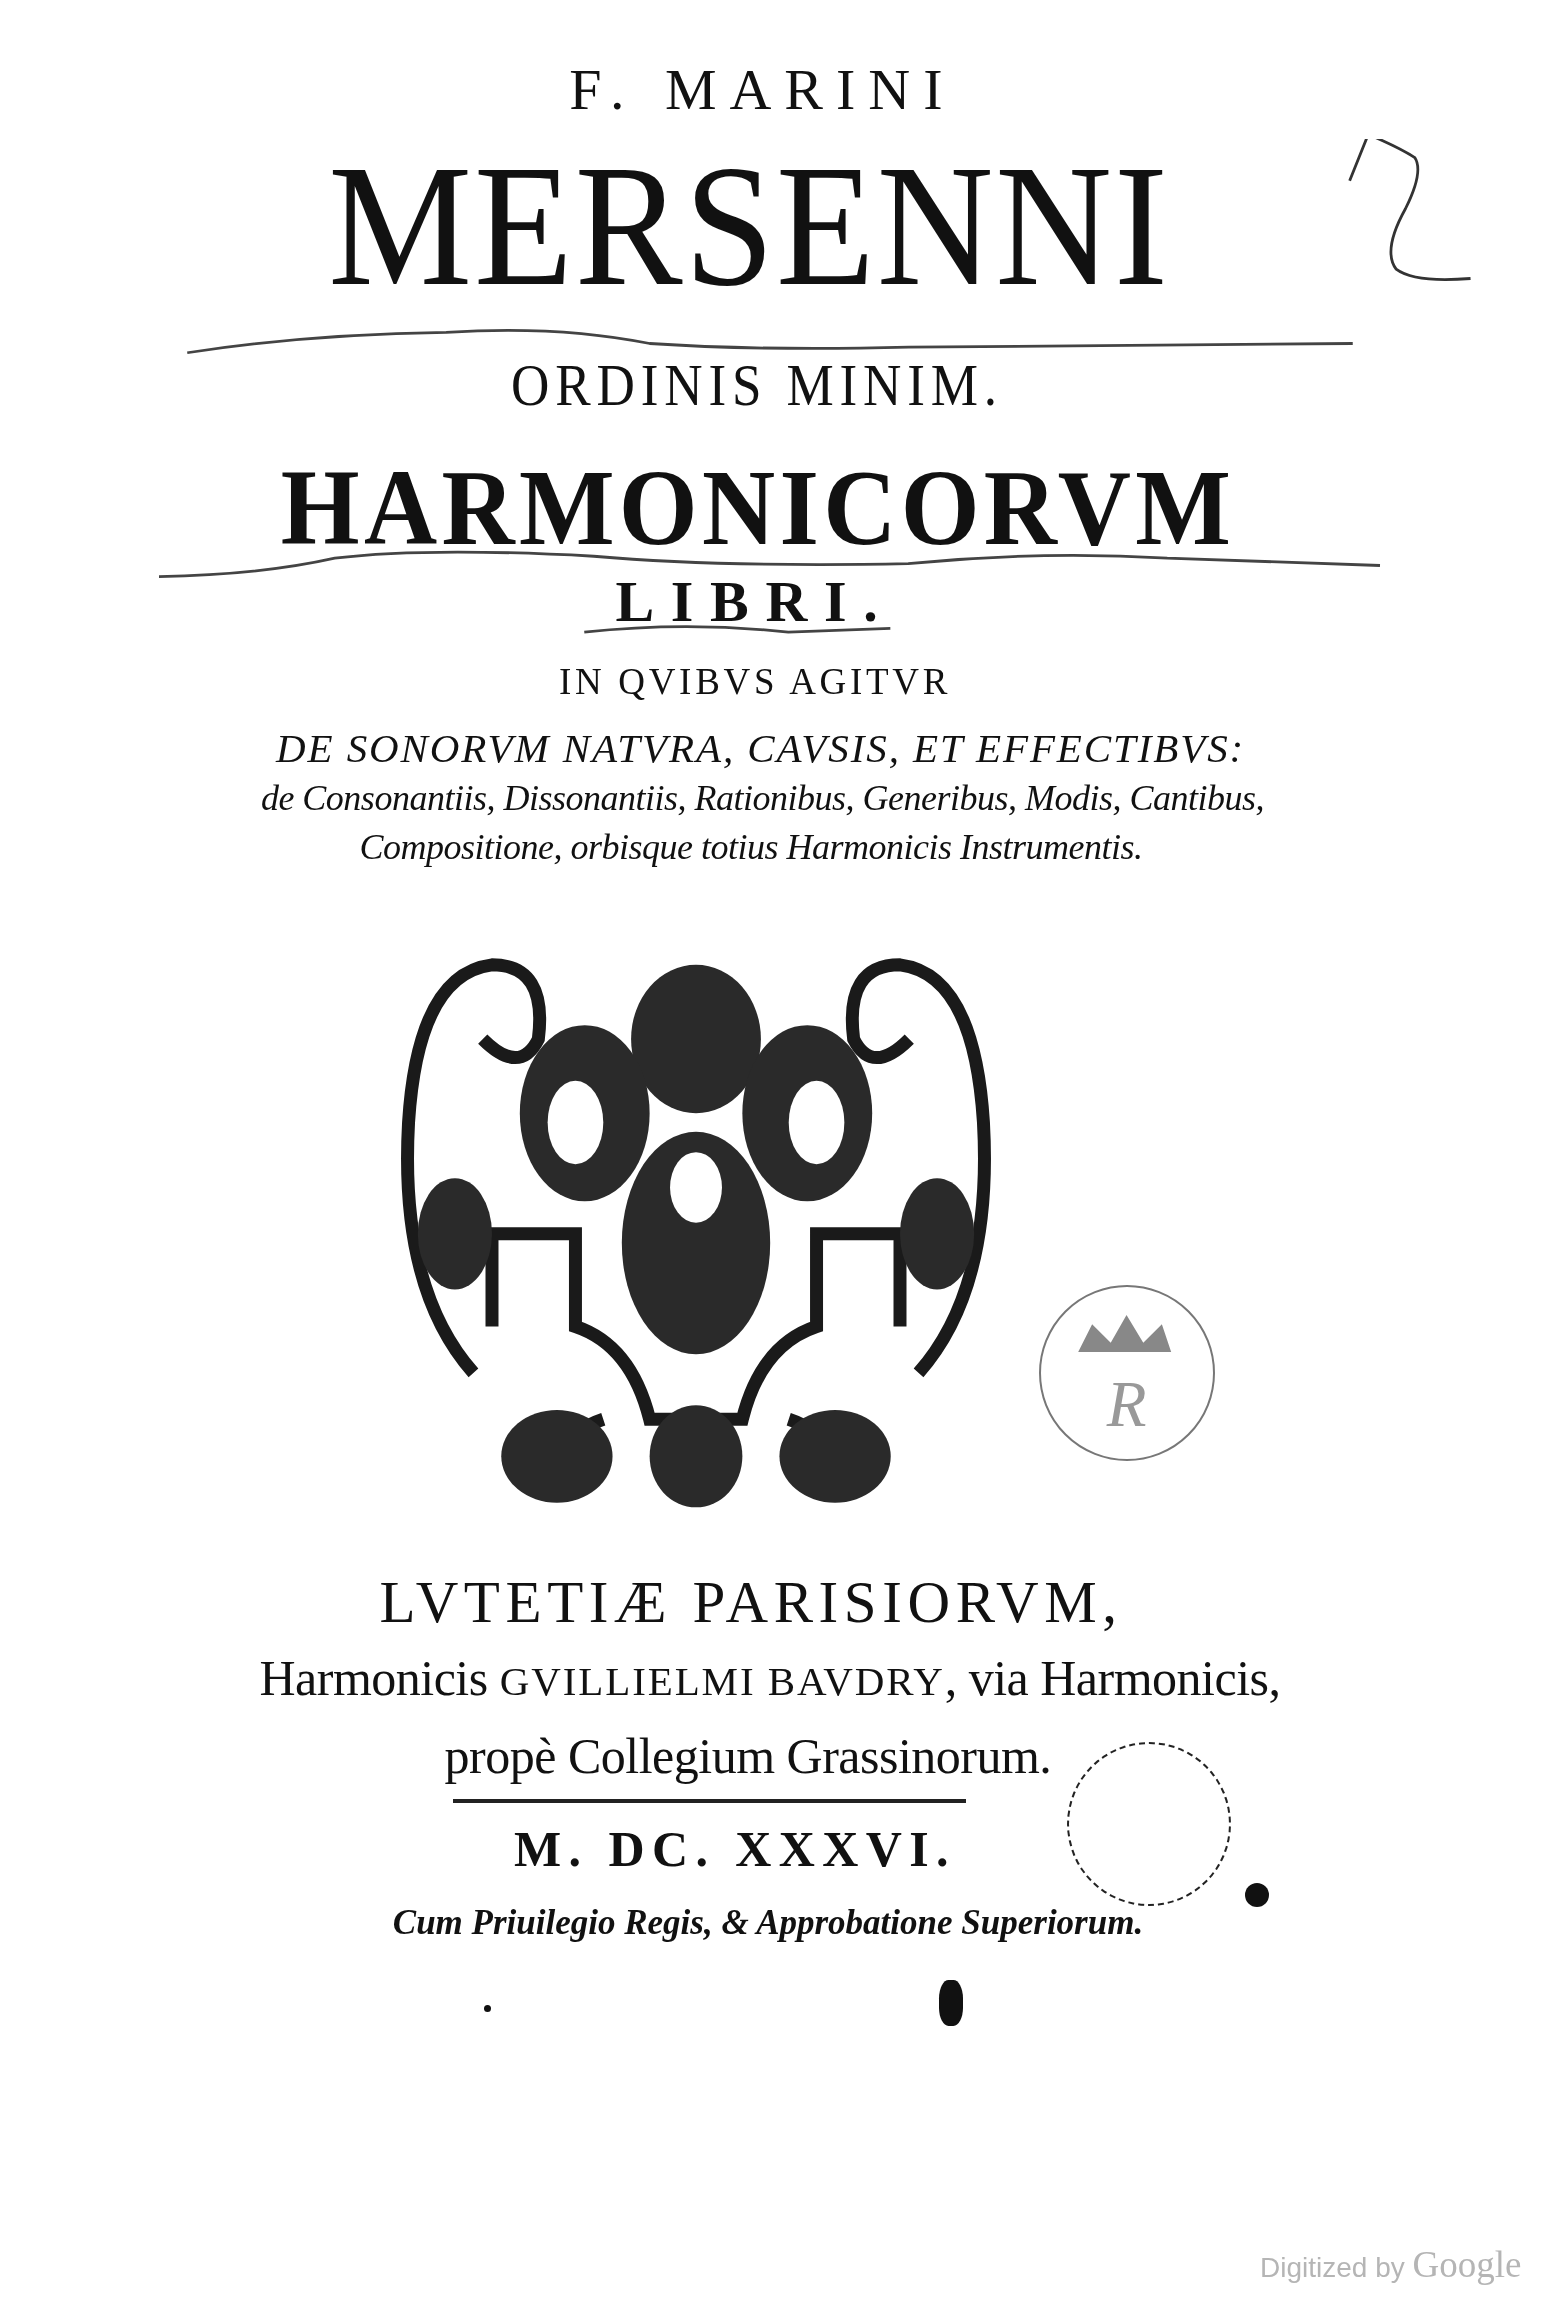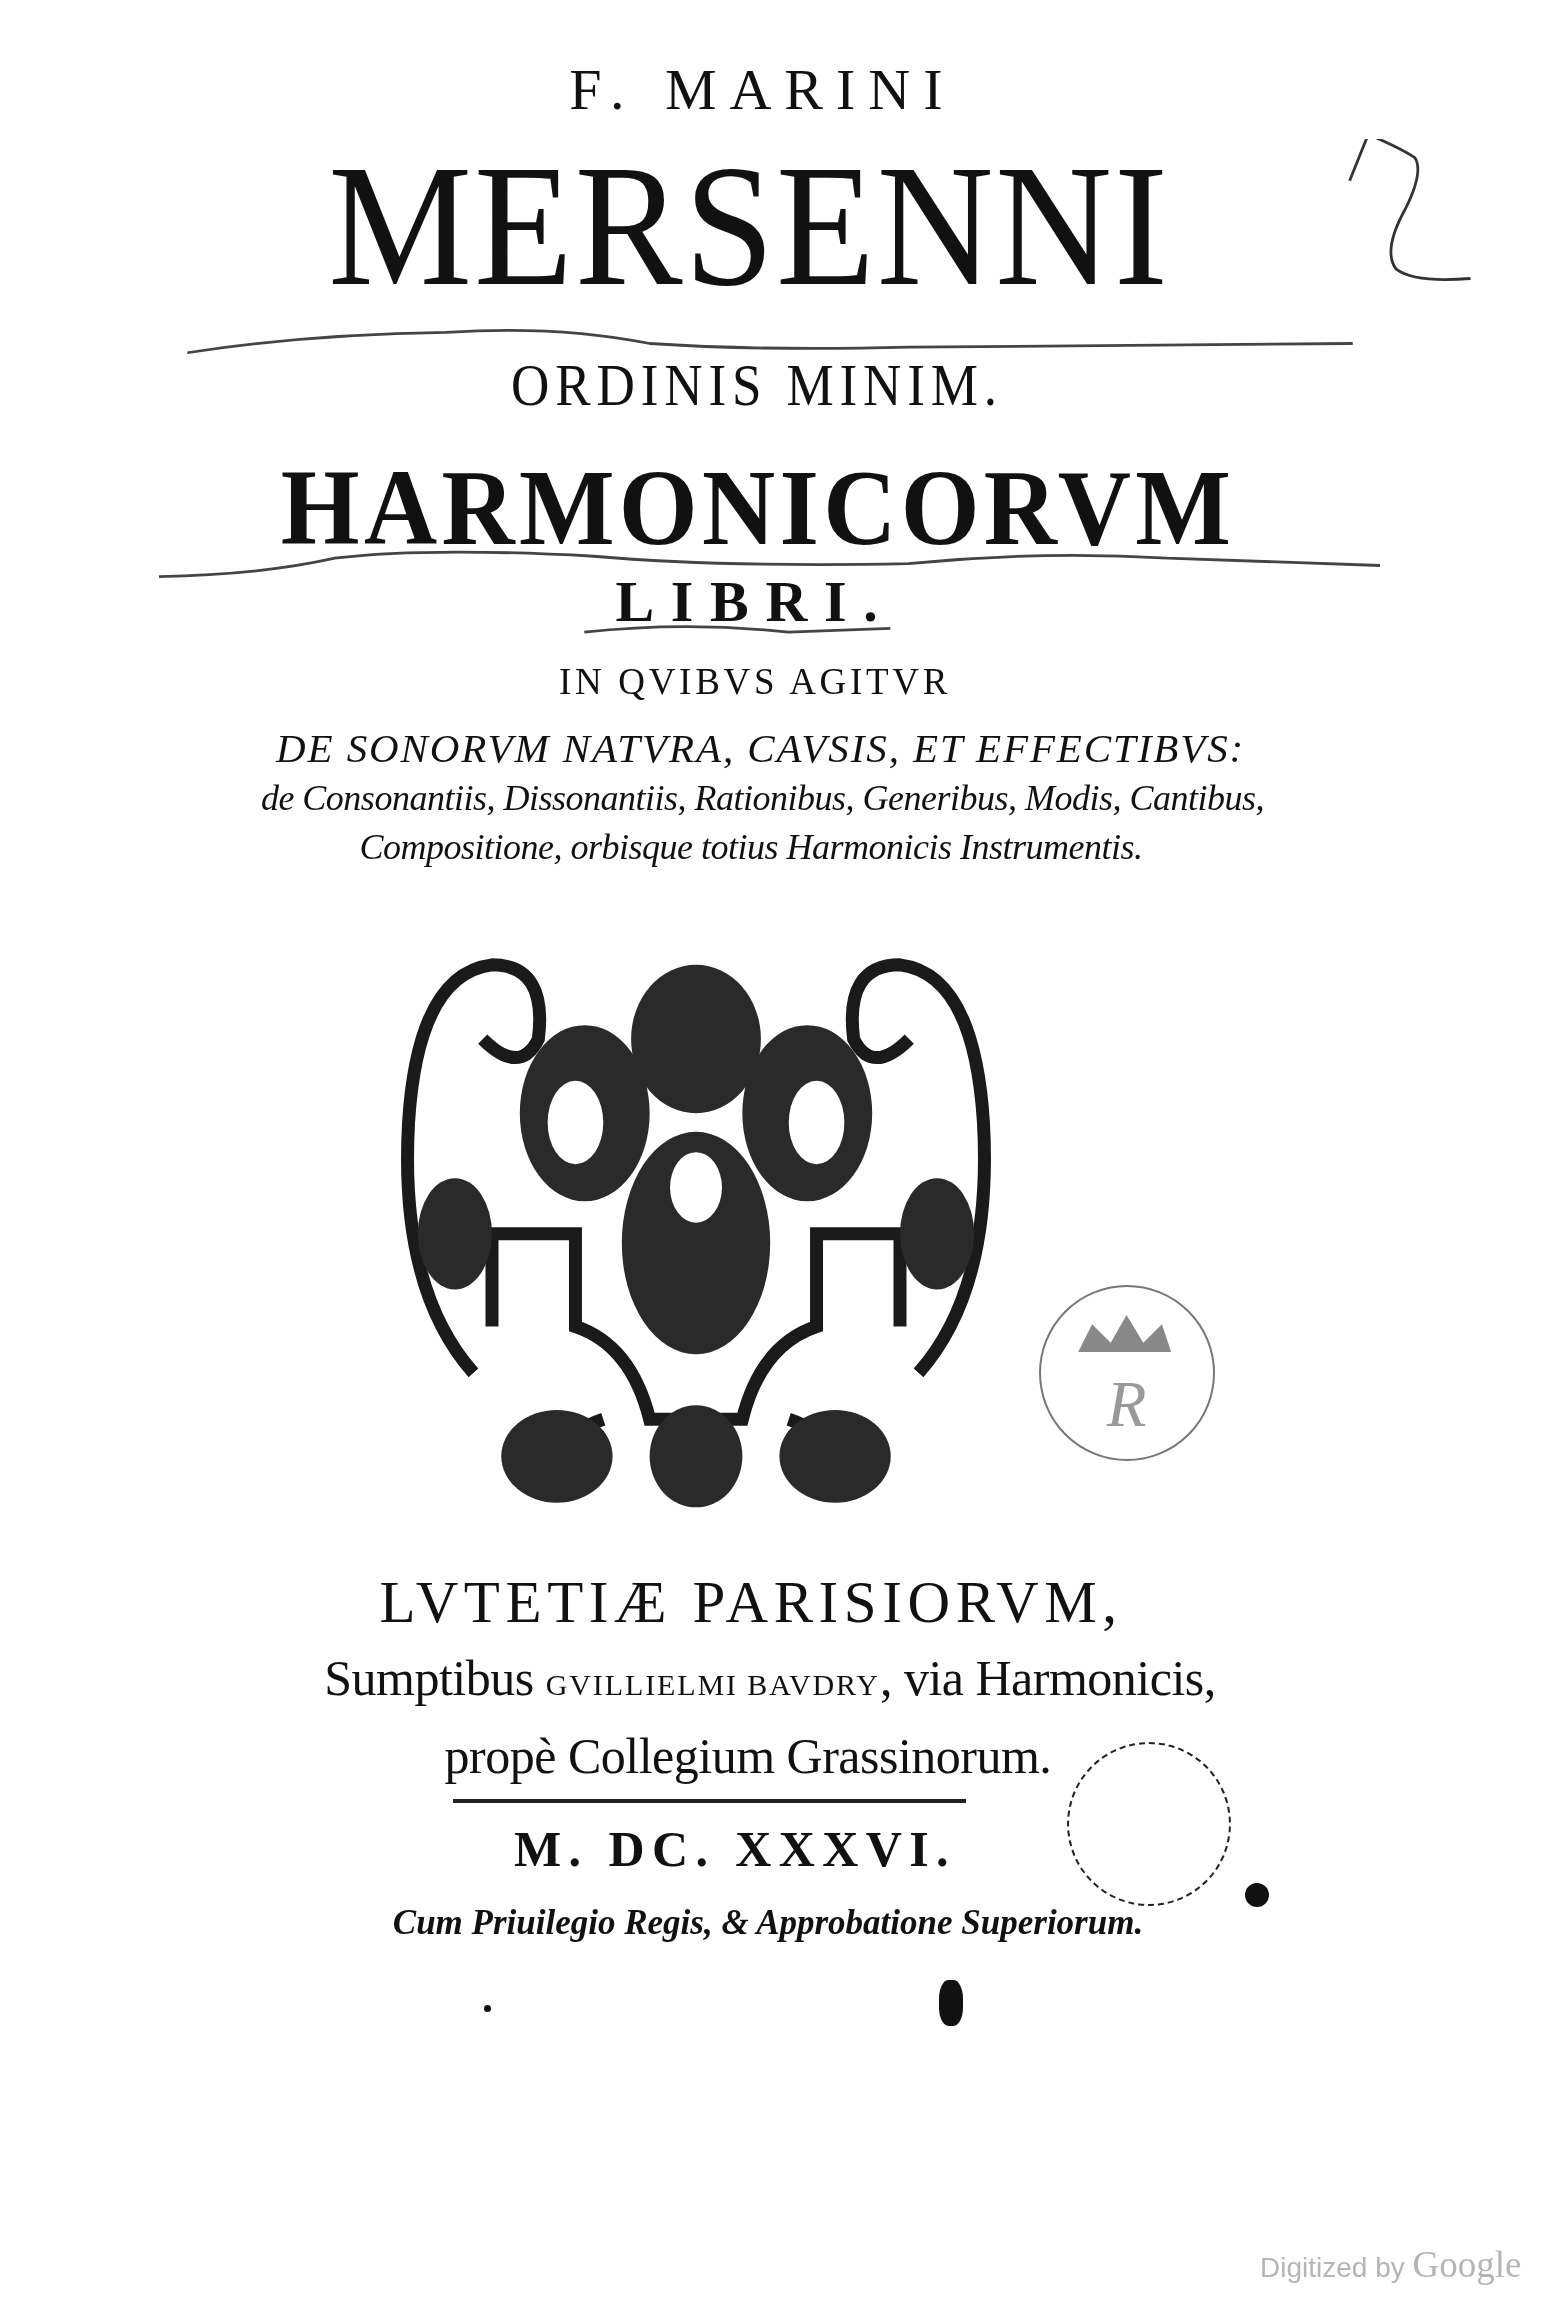--- a/index.html
+++ b/index.html
@@ -12,21 +12,21 @@
     .author-name { top: 139px; font-size: 174px; letter-spacing: 1.9px; left: -32px; line-height: 1; transform: scaleX(0.93); }
     .order { top: 351px; font-size: 59px; letter-spacing: 6.5px; left: -24px; transform: scaleX(0.9); }
     .main-title { top: 445px; font-size: 109px; letter-spacing: 4.6px; left: -23px; font-weight: bold; transform: scaleX(0.93); }
     .libri { top: 568px; font-size: 58px; letter-spacing: 16.7px; left: -26px; font-weight: bold; }
     .in-quibus { top: 660px; font-size: 37px; letter-spacing: 3.7px; left: -26px; }
     .subject { top: 724px; font-size: 41px; font-style: italic; letter-spacing: 1.9px; left: -20.4px; }
     .topics1 { top: 777px; font-size: 36px; font-style: italic; left: -18.6px; letter-spacing: -0.5px; }
     .topics2 { top: 826px; font-size: 36px; font-style: italic; left: -30px; letter-spacing: -0.5px; }
     .place { top: 1568px; font-size: 59px; letter-spacing: 5.6px; left: -30px; }
     .publisher { top: 1649px; font-size: 50px; left: -11px; letter-spacing: -0.5px; }
-    .publisher .sc { font-size: 30px; letter-spacing: 1.9px; }
+    .publisher .sc { font-size: 41px; letter-spacing: 1.9px; }
     .address { top: 1727px; font-size: 50px; left: -33px; letter-spacing: -0.5px; }
     .rule { position: absolute; left: 453px; top: 1799px; width: 513px; height: 3.7px; background: #222; }
     .date { top: 1820px; font-size: 50px; letter-spacing: 7.4px; font-weight: bold; left: -46px; }
     .privilege { top: 1903px; font-size: 35px; font-style: italic; font-weight: bold; left: -13px; }
     .flourish { position: absolute; }
     .google { position: absolute; left: 1260px; top: 2243px; font-family: "Liberation Sans", sans-serif; color: #b5b5b5; font-size: 28px; white-space: nowrap; }
     .google .brand { font-family: "Liberation Serif", serif; font-size: 37px; }
     .ornament { position: absolute; left: 390px; top: 937px; width: 612px; height: 575px; }
     .stamp-crown { position: absolute; left: 1039px; top: 1285px; width: 172px; height: 172px; border: 2.8px solid #777; border-radius: 50%; }
     .stamp-nat { position: absolute; left: 1067px; top: 1742px; width: 160px; height: 160px; border: 2.8px dashed #222; border-radius: 50%; }
@@ -92,21 +92,21 @@
 
 <div class="stamp-crown">
   <svg width="172" height="172" viewBox="0 0 185 185">
     <path d="M40 70 L55 40 L75 60 L92 30 L110 60 L130 40 L140 70 Z" fill="#888"></path>
     <text x="92" y="150" text-anchor="middle" font-family="Liberation Serif, serif" font-style="italic" font-size="70" fill="#999">R</text>
   </svg>
 </div>
 
 <div class="line place">LVTETIÆ PARISIORVM,</div>
 <div class="line publisher">
-  <span>Sumptibus </span><span class="sc">GVILLIELMI BAVDRY</span><span>, via Harmonicis,</span>
+  <span>Harmonicis </span><span class="sc">GVILLIELMI BAVDRY</span><span>, via Harmonicis,</span>
 </div>
 <div class="line address">propè Collegium Grassinorum.</div>
 
 <div class="rule"></div>
 <div class="line date">M. DC. XXXVI.</div>
 
 <div class="stamp-nat"></div>
 
 <div class="line privilege">Cum Priuilegio Regis, &amp; Approbatione Superiorum.</div>
 

